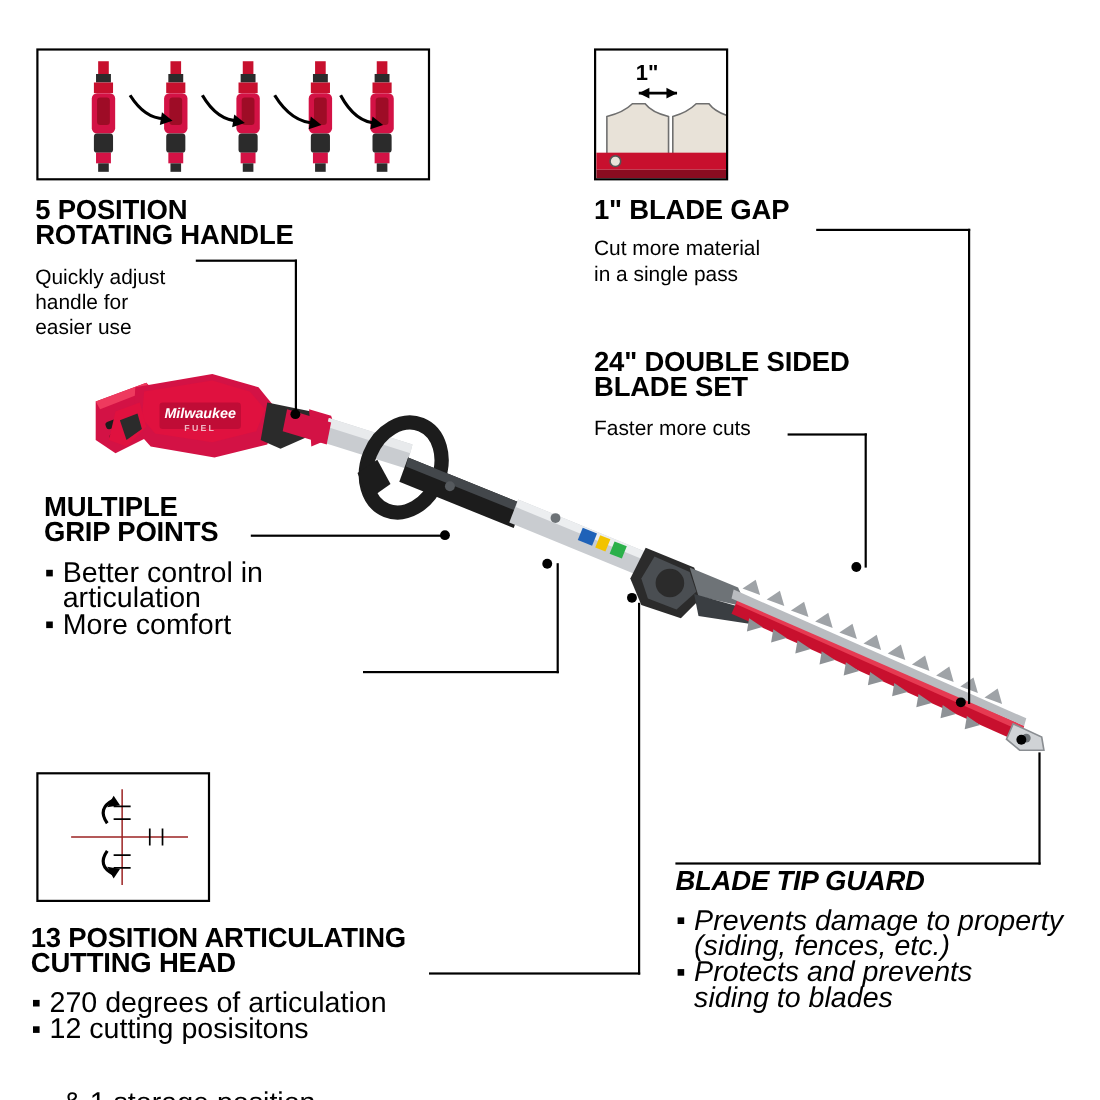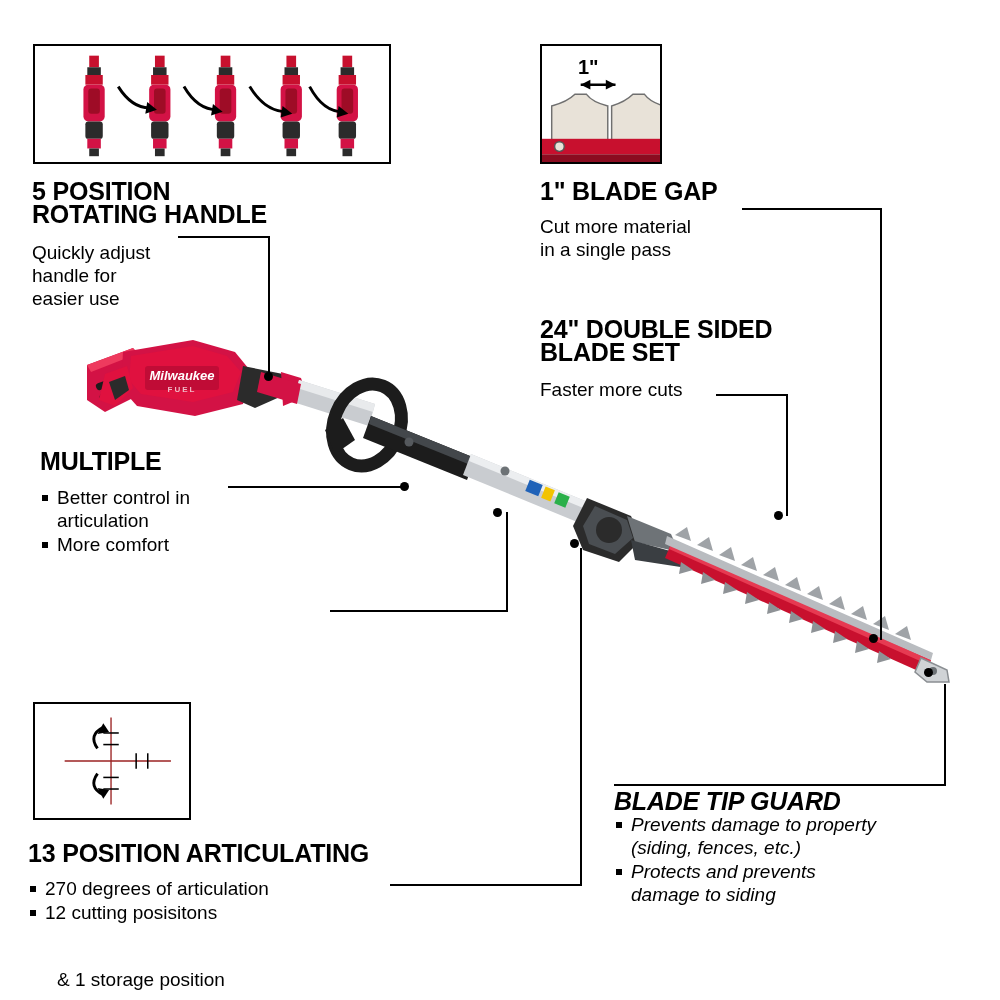--- a/index.html
+++ b/index.html
@@ -12,21 +12,21 @@
   .abs{position:absolute;}
 
   
   .hdr{
     font-weight:bold;font-size:25px;line-height:23px;letter-spacing:-0.2px;
     text-transform:uppercase;
   }
   .body{
     font-size:19px;line-height:23px;
   }
-  .bullets{font-size:19px;line-height:23px;margin:0;padding:0;list-style:none;}
+  .bullets{font-size:26px;line-height:23px;margin:0;padding:0;list-style:none;}
   .bullets li{position:relative;padding-left:17px;margin-bottom:1px;}
   .bullets li::before{
     content:"";position:absolute;left:2px;top:9px;width:6px;height:6px;background:#000;
   }
   sup{font-size:10px;vertical-align:super;line-height:0;}
 
   
   .inset{border:2px solid #000;background:#fff;box-sizing:border-box;}
 
   
@@ -283,32 +283,34 @@
     <div class="hdr">ROTATING HANDLE</div>
     <div class="body" style="margin-top:15px;">
       <div>Quickly adjust</div>
       <div>handle for</div>
       <div>easier use</div>
     </div>
   </div>
 
   <div class="abs" style="left:40px;top:450px;width:290px;">
     <div class="hdr">MULTIPLE</div>
+    <div class="hdr">GRIP POINTS</div>
     <ul class="bullets" style="margin-top:13px;">
       <li>
         <span>Better control in</span><br>
         <span style="display:inline-block;">articulation</span>
       </li>
       <li>More comfort</li>
     </ul>
   </div>
 
 
   <div class="abs" style="left:28px;top:842px;width:380px;">
     <div class="hdr">13 POSITION ARTICULATING</div>
+    <div class="hdr">CUTTING HEAD</div>
     <ul class="bullets" style="margin-top:12px;">
       <li>270 degrees of articulation</li>
       <li>
         <span>12 cutting posisitons</span><br>
         <span style="display:inline-block;padding-left:12px;margin-top:44px;">&amp; 1 storage position</span>
       </li>
     </ul>
   </div>
 
   <div class="abs" style="left:540px;top:180px;width:300px;">
@@ -322,25 +324,25 @@
   <div class="abs" style="left:540px;top:318px;width:300px;">
     <div class="hdr">24" DOUBLE SIDED</div>
     <div class="hdr">BLADE SET</div>
     <div class="body" style="margin-top:14px;">
       <div>Faster more cuts</div>
     </div>
   </div>
 
   <div class="abs" style="left:614px;top:784px;width:360px;font-style:italic;">
     <div class="hdr" style="margin-top:6px;">BLADE TIP GUARD</div>
-    <ul class="bullets" style="">
+    <ul class="bullets" style="margin-top:12px;">
       <li>
         <span>Prevents damage to property</span><br>
         <span style="display:inline-block;">(siding, fences, etc.)</span>
       </li>
       <li>
         <span>Protects and prevents</span><br>
-        <span style="display:inline-block;">damage to siding</span>
+        <span style="display:inline-block;">siding to blades</span>
       </li>
     </ul>
   </div>
 
 </div>
 
 </body></html>

